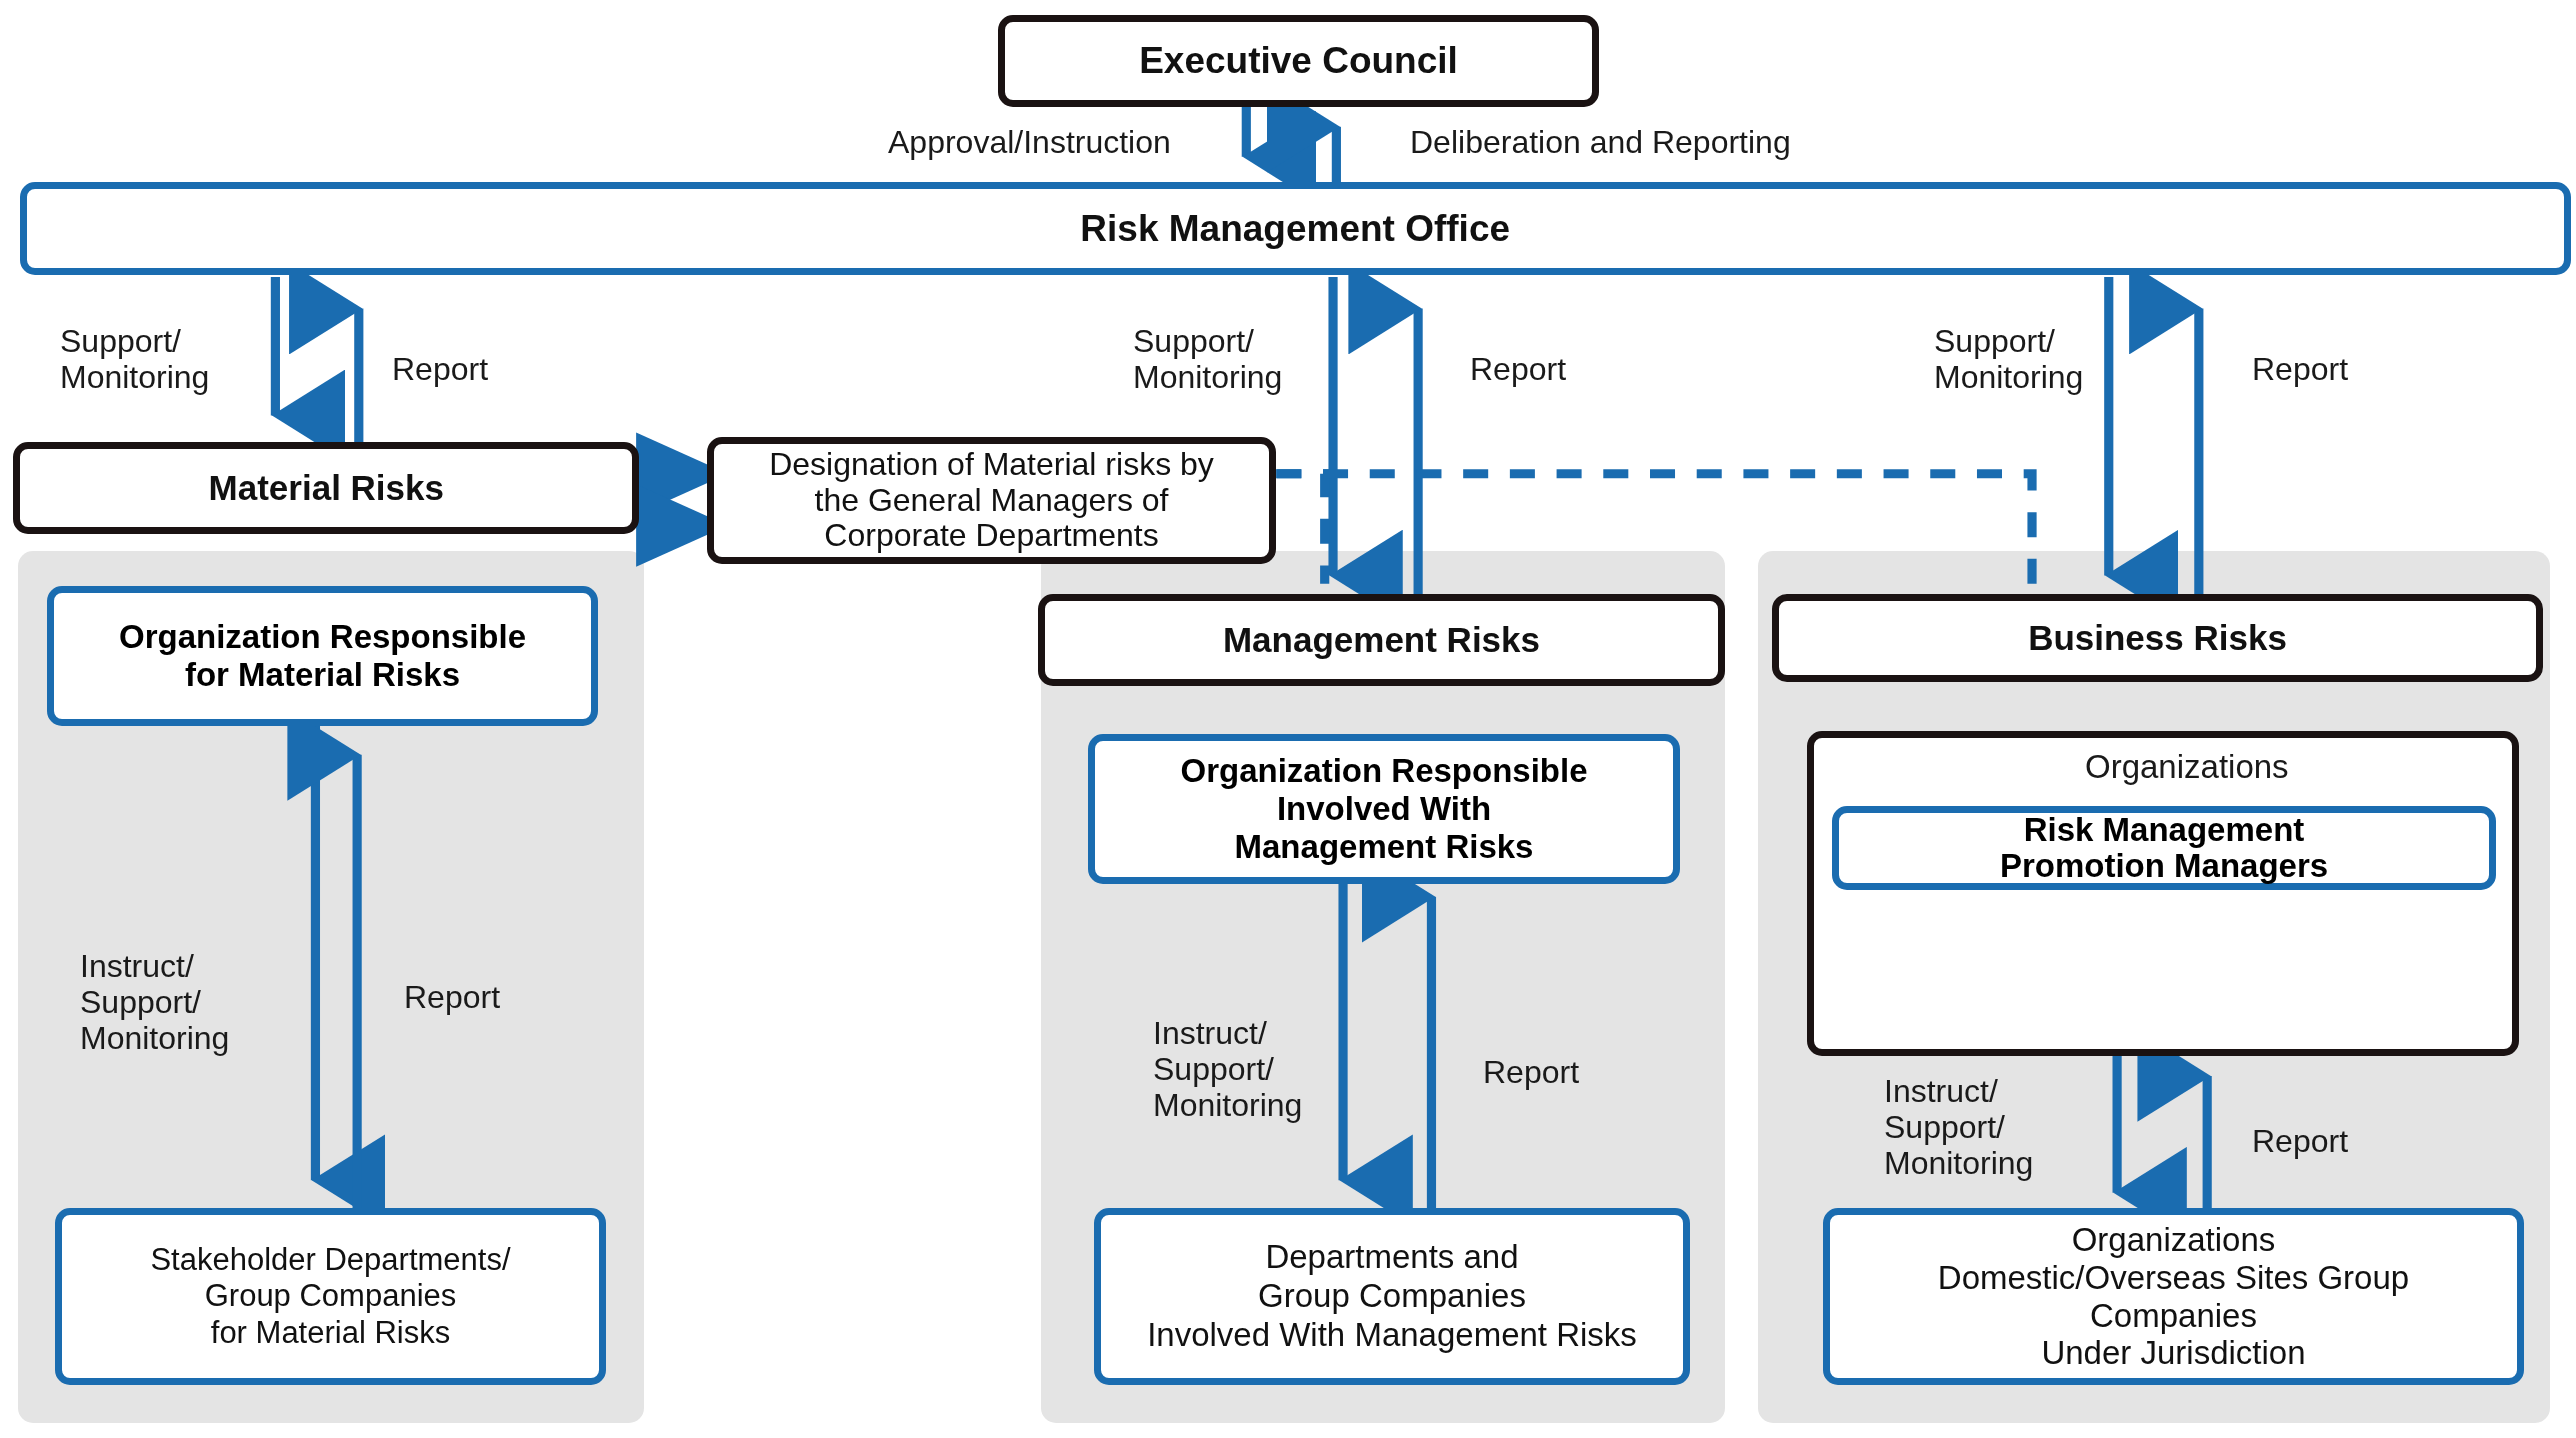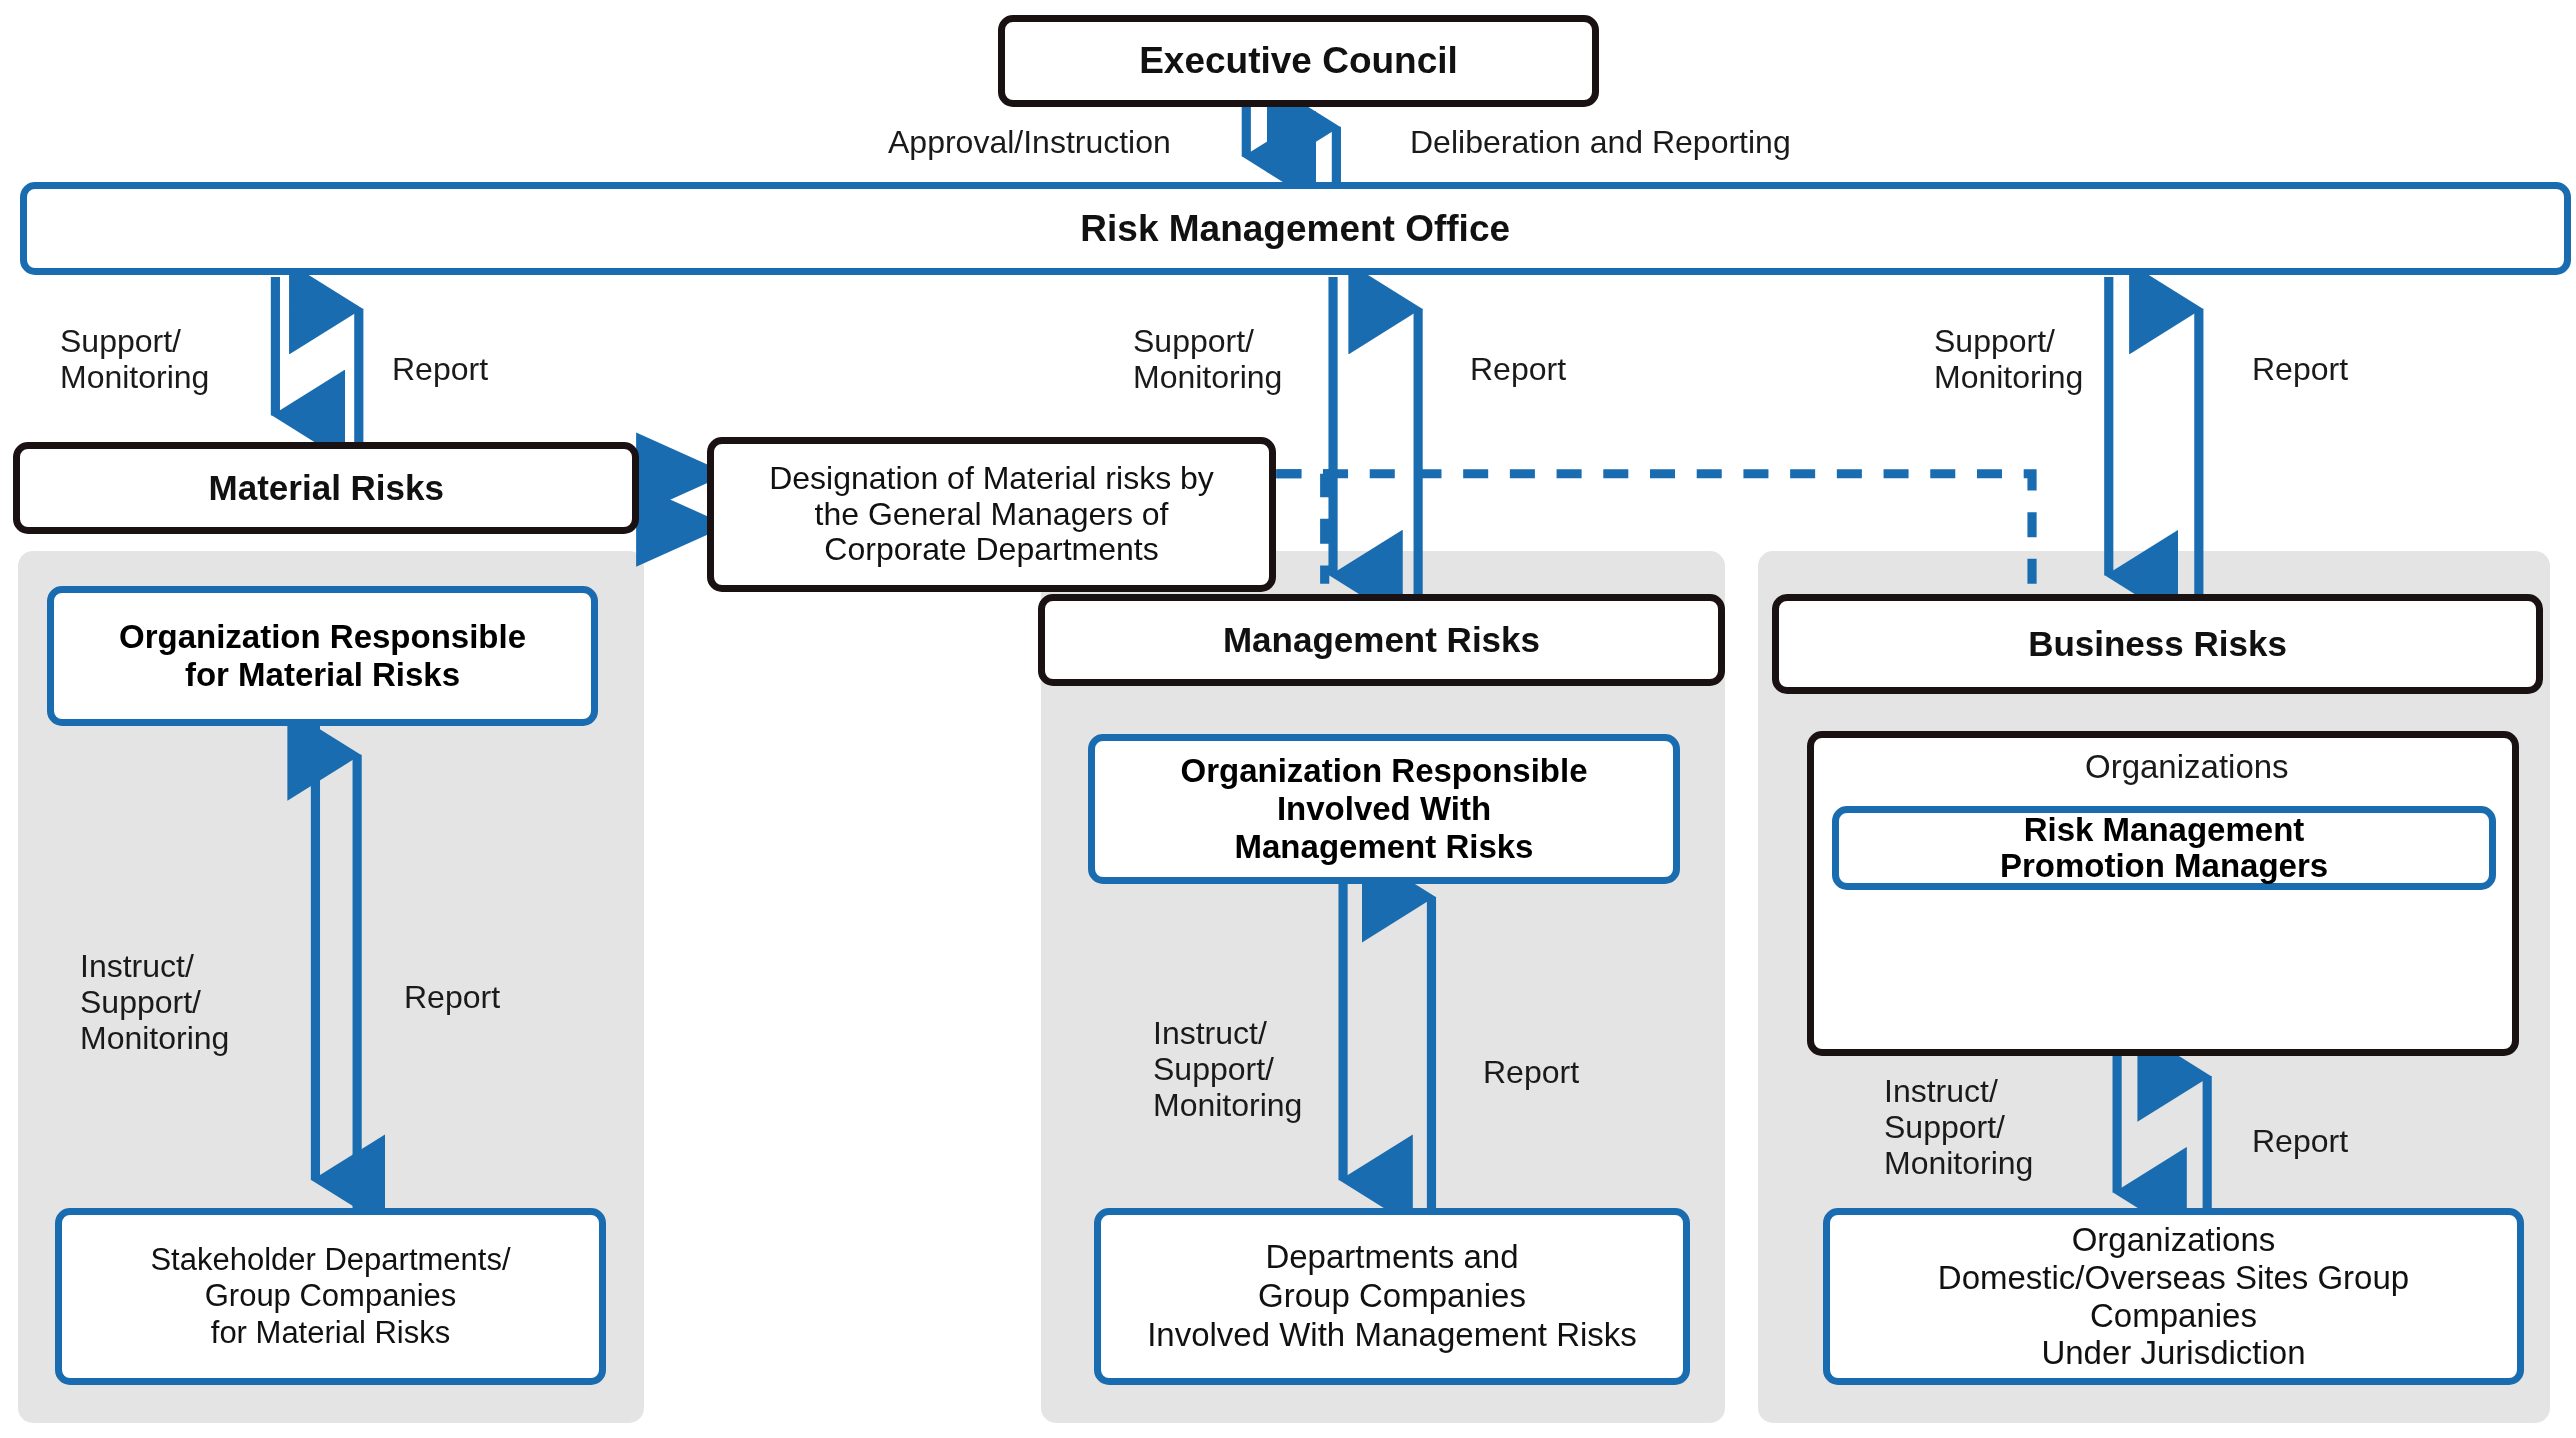--- a/index.html
+++ b/index.html
@@ -86,21 +86,21 @@
   <div class="lbl" style="left:392px;top:352px;">Report</div>
 
   <div class="lbl" style="left:1133px;top:324px;">Support/
 Monitoring</div>
   <div class="lbl" style="left:1470px;top:352px;">Report</div>
 
   <div class="lbl" style="left:1934px;top:324px;">Support/
 Monitoring</div>
   <div class="lbl" style="left:2252px;top:352px;">Report</div>
 
-  <div class="box box-black-plain" style="left:707px;top:437px;width:569px;height:155px;font-size:32px;line-height:1.12;white-space:pre-line;">
+  <div class="box box-black-plain" style="left:707px;top:437px;width:569px;height:127px;font-size:32px;line-height:1.12;white-space:pre-line;">
     <span>Designation of Material risks by
 the General Managers of
 Corporate Departments</span>
   </div>
 
   <div class="box box-black" style="left:13.3px;top:442px;width:626px;height:92px;font-size:35px;">
     <span>Material Risks</span>
   </div>
 
   <div class="box box-blue" style="left:47px;top:586px;width:551px;height:140px;font-size:33px;line-height:1.15;white-space:pre-line;">
@@ -133,21 +133,21 @@
 Support/
 Monitoring</div>
   <div class="lbl" style="left:1483px;top:1055px;">Report</div>
 
   <div class="box box-blue-plain" style="left:1086px;top:1208px;width:596px;height:177px;font-size:33px;line-height:1.18;white-space:pre-line;">
     <span>Departments and
 Group Companies
 Involved With Management Risks</span>
   </div>
 
-  <div class="box box-black" style="left:1772px;top:594px;width:771px;height:100px;font-size:35px;">
+  <div class="box box-black" style="left:1772px;top:594px;width:771px;height:88px;font-size:35px;">
     <span>Business Risks</span>
   </div>
 
   <div class="box box-black-plain" style="left:1807px;top:731px;width:712px;height:325px;display:block;padding:0;">
   </div>
 
   <div class="lbl" style="left:2085px;top:749px;font-size:33px;">Organizations</div>
 
   <div class="box box-blue" style="left:1832px;top:806px;width:664px;height:84px;font-size:33px;line-height:1.1;white-space:pre-line;">
     <span>Risk Management

